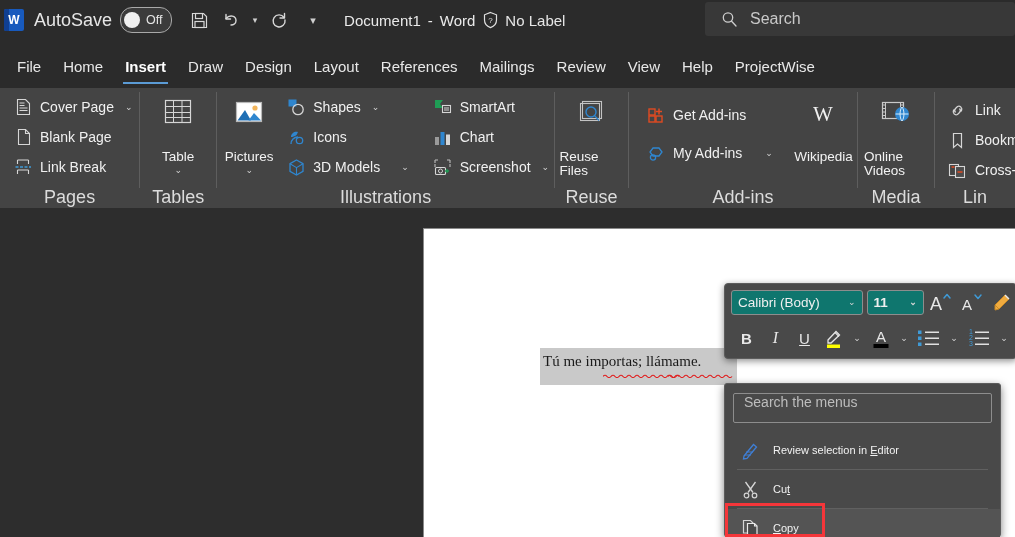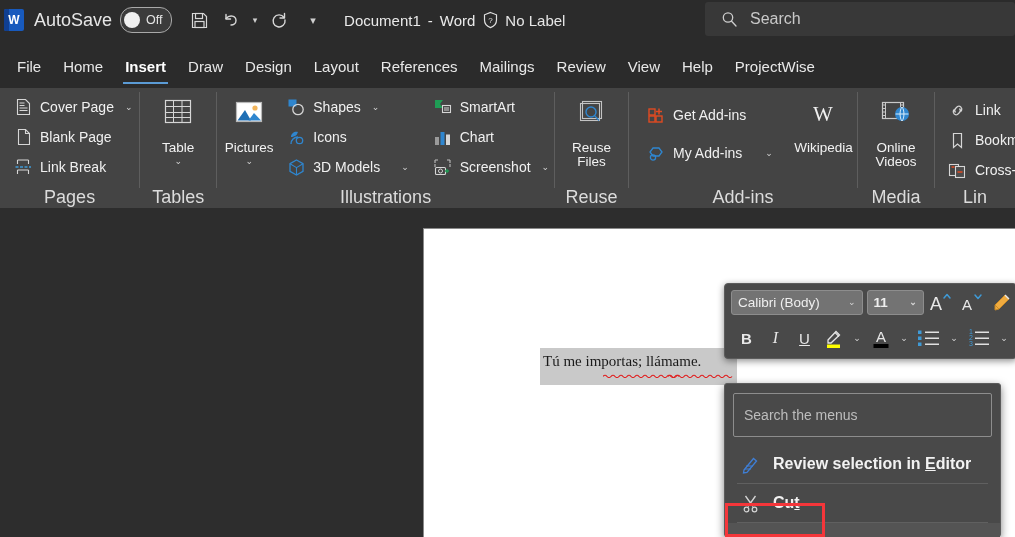--- a/index.html
+++ b/index.html
@@ -79,21 +79,21 @@
     padding:0 5px;white-space:nowrap;gap:7px;
   }
   .small-item .ic{width:20px;height:20px;display:flex;align-items:center;justify-content:center;flex:0 0 20px;}
   .caret{font-size:9px;color:#d5d5d5;margin-left:4px;}
 
   .big-item{
     width:64px;display:flex;flex-direction:column;align-items:center;
     color:#f2f2f2;font-size:13.5px;padding-top:2px;
   }
   .big-item .bigic{height:40px;display:flex;align-items:center;justify-content:center;}
-  .big-item .blabel{text-align:center;line-height:14px;margin-top:7px;}
+  .big-item .blabel{text-align:left;line-height:14px;margin-top:16px;}
   .big-item .bcaret{font-size:9px;color:#d5d5d5;margin-top:1px;}
 
   
   .docarea{position:absolute;left:0;top:208px;width:1015px;height:329px;background:#2d2d2d;}
   .page{
     position:absolute;left:423px;top:228px;width:592px;height:309px;
     background:#ffffff;border-left:1px solid #8a8a8a;border-top:1px solid #8a8a8a;
   }
   .selection{
     position:absolute;left:540px;top:348px;width:197px;height:37px;background:#c9c9c9;
@@ -107,44 +107,44 @@
   
   .minitoolbar{
     position:absolute;left:724px;top:283px;width:291px;height:74px;
     background:#494949;border:1px solid #5c5c5c;border-radius:4px;
     box-shadow:0 2px 7px rgba(0,0,0,.45);
   }
   .mt-row1{height:36px;display:flex;align-items:center;padding-left:6px;gap:4px;}
   .mt-row2{height:36px;display:flex;align-items:center;padding-left:8px;gap:2px;}
   .mt-combo{
     height:25px;border:1px solid #8d8d8d;border-radius:3px;display:flex;align-items:center;
-    background:#737373;box-sizing:border-box;
+    background:#0f766e;box-sizing:border-box;
   }
   .mt-combo .cv{color:#efefef;font-size:13.5px;padding:0 6px;white-space:nowrap;}
   .mt-combo .cc{margin-left:auto;color:#d6d6d6;font-size:9px;padding-right:6px;}
   .mt-btn{
     width:27px;height:28px;display:flex;align-items:center;justify-content:center;
     color:#e8e8e8;font-size:15px;position:relative;
   }
   .mt-caret{width:16px;height:28px;display:flex;align-items:center;justify-content:center;color:#d6d6d6;font-size:9px;}
 
   
   .ctxmenu{
     position:absolute;left:724px;top:383px;width:277px;height:154px;
     background:#494949;border:1px solid #5c5c5c;border-radius:3px;
     box-shadow:0 3px 9px rgba(0,0,0,.5);box-sizing:border-box;
   }
   .ctx-search{
-    margin:9px 8px 0 8px;height:44px;border:1px solid #8d8d8d;border-radius:2px;
-    display:flex;align-items:center;padding-left:10px;box-sizing:border-box;
+    margin:9px 8px 0 8px;height:30px;border:1px solid #8d8d8d;border-radius:2px;
+    display:flex;align-items:flex-start;padding-left:10px;box-sizing:border-box;
   }
   .ctx-search .ph{color:#bdbdbd;font-size:14px;}
   .ctx-item{
-    height:38px;display:flex;align-items:center;color:#f2f2f2;font-size:16px;
-    padding-left:14px;gap:12px;position:relative;box-sizing:border-box;font-weight:bold;
+    height:38px;display:flex;align-items:center;color:#f2f2f2;font-size:11px;
+    padding-left:14px;gap:12px;position:relative;box-sizing:border-box;
   }
   .ctx-item .cic{width:22px;height:22px;display:flex;align-items:center;justify-content:center;flex:0 0 22px;}
   .ctx-div{height:1px;background:#606060;margin:0 12px;}
   .redbox{
     position:absolute;left:0px;top:119px;width:100px;height:34px;
     border:3px solid #f5363a;box-sizing:border-box;pointer-events:none;
   }
   u{text-decoration:underline;}
 </style>
 </head>

